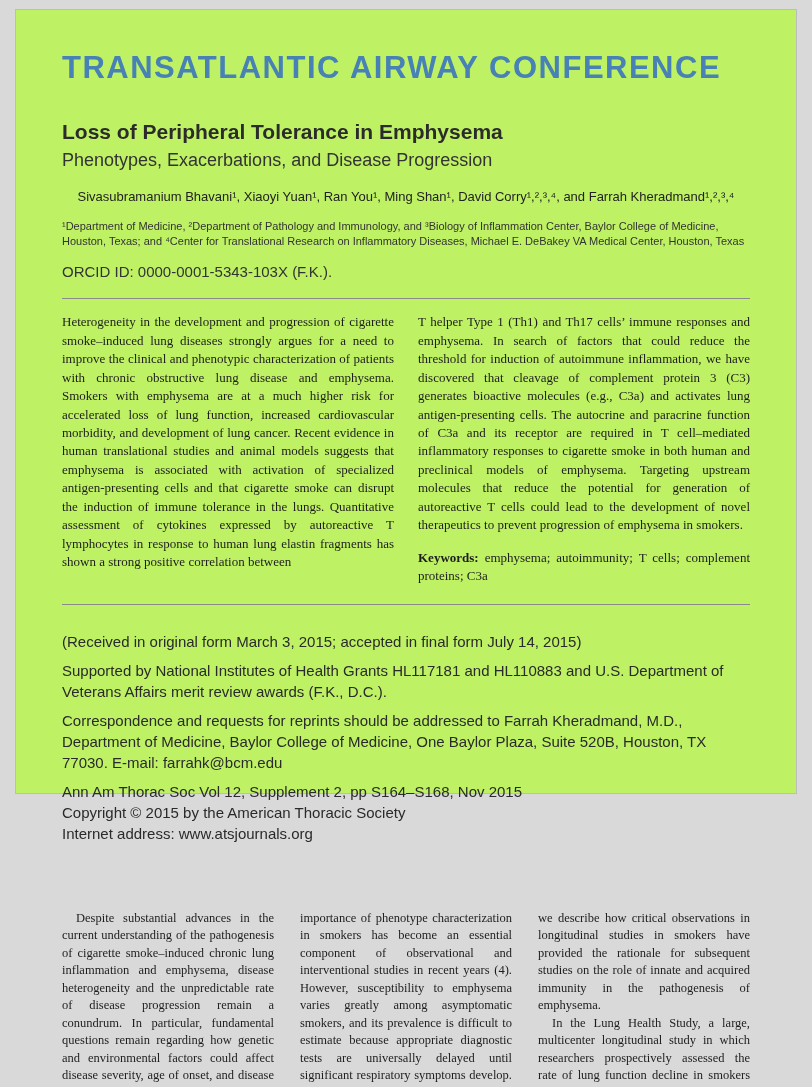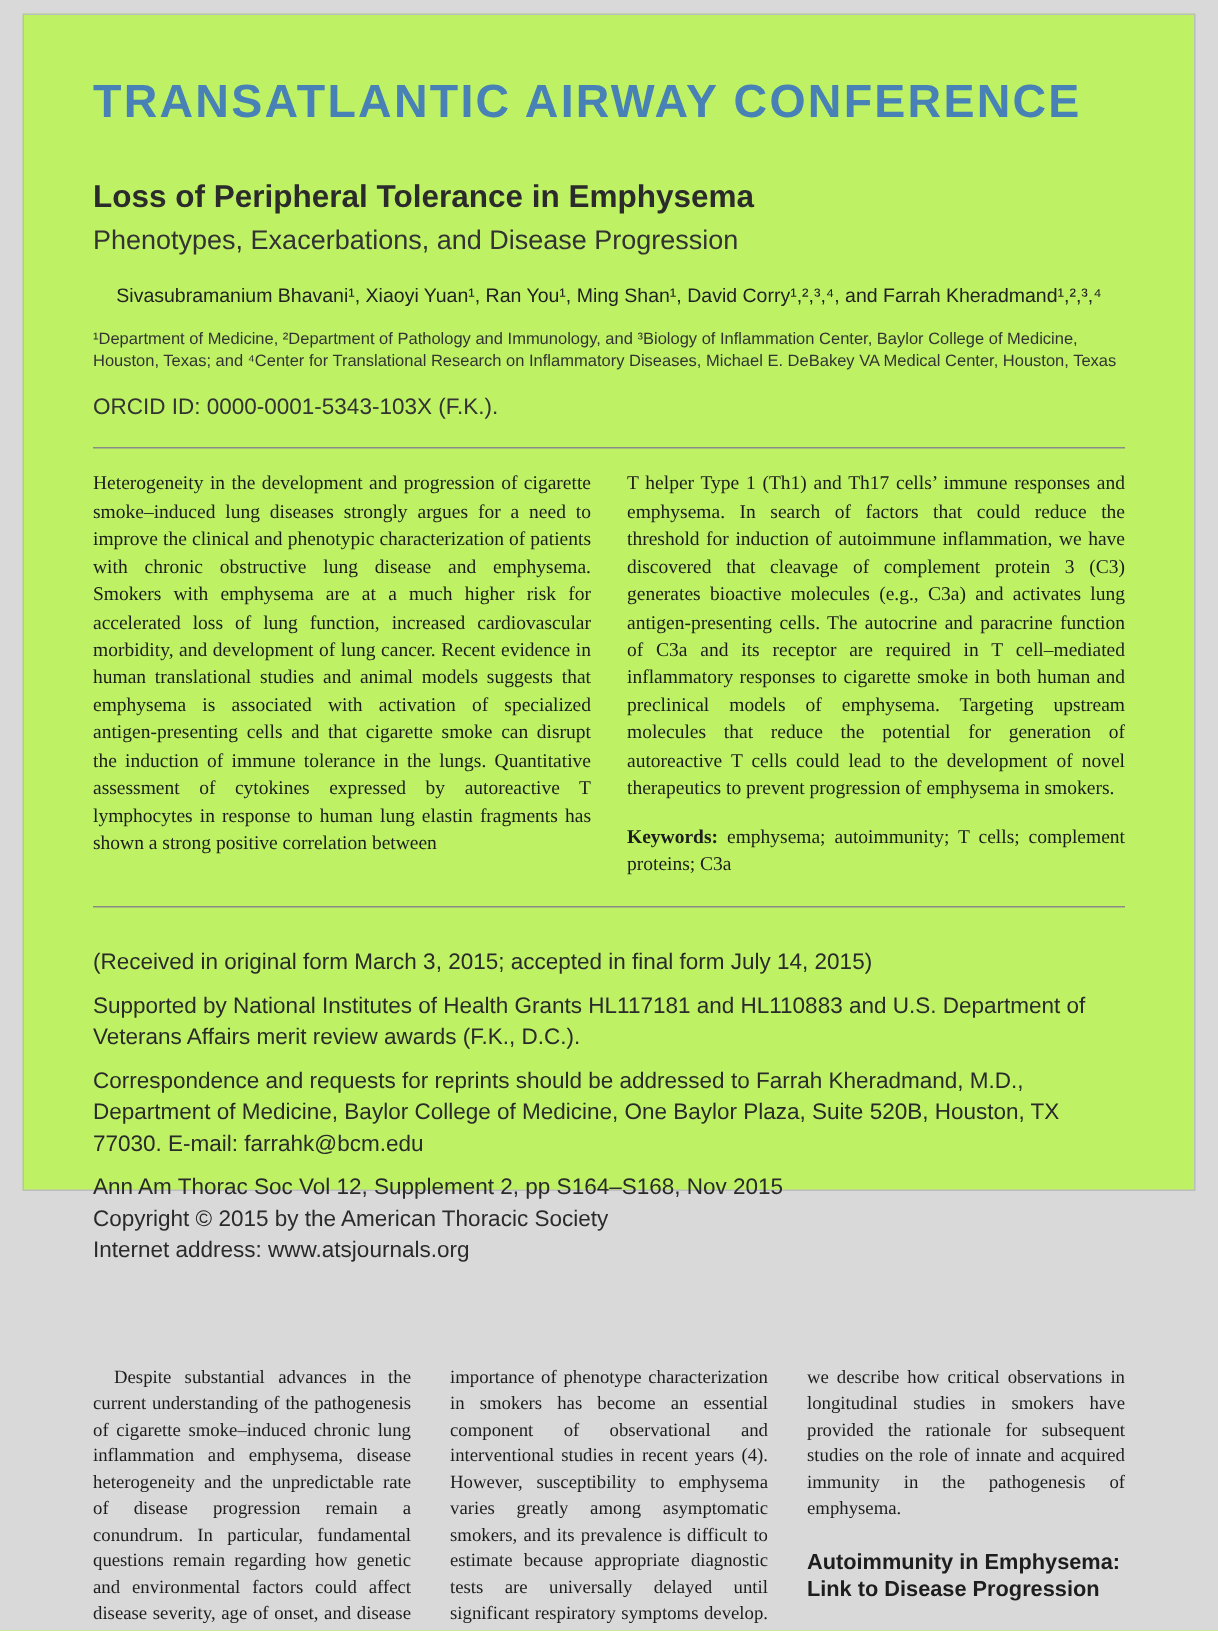--- a/index.html
+++ b/index.html
@@ -159,18 +159,17 @@
 
   <div class="body-cols">
     <div class="col">
       <p>Despite substantial advances in the current understanding of the pathogenesis of cigarette smoke–induced chronic lung inflammation and emphysema, disease heterogeneity and the unpredictable rate of disease progression remain a conundrum. In particular, fundamental questions remain regarding how genetic and environmental factors could affect disease severity, age of onset, and disease progression in active and former smokers (1–3). Emerging data from large clinical studies show emphysema phenotype as one of the main factors associated with high morbidity and mortality; accordingly, the</p>
     </div>
     <div class="col">
       <p style="text-indent:0">importance of phenotype characterization in smokers has become an essential component of observational and interventional studies in recent years (4). However, susceptibility to emphysema varies greatly among asymptomatic smokers, and its prevalence is difficult to estimate because appropriate diagnostic tests are universally delayed until significant respiratory symptoms develop. To date, smoking cessation remains the best intervention to reduce the rapid decline in lung function, whereas medical interventions reduce only the number of disease exacerbations (5). In this report,</p>
     </div>
     <div class="col">
       <p style="text-indent:0">we describe how critical observations in longitudinal studies in smokers have provided the rationale for subsequent studies on the role of innate and acquired immunity in the pathogenesis of emphysema.</p>
-      <div class="section-heading">Autoimmunity in Emphysema: Link to Disease Progression</div>
       <p>In the Lung Health Study, a large, multicenter longitudinal study in which researchers prospectively assessed the rate of lung function decline in smokers with normal lung function,</p>
     </div>
   </div>
 
 </div>
 
 </body></html>

